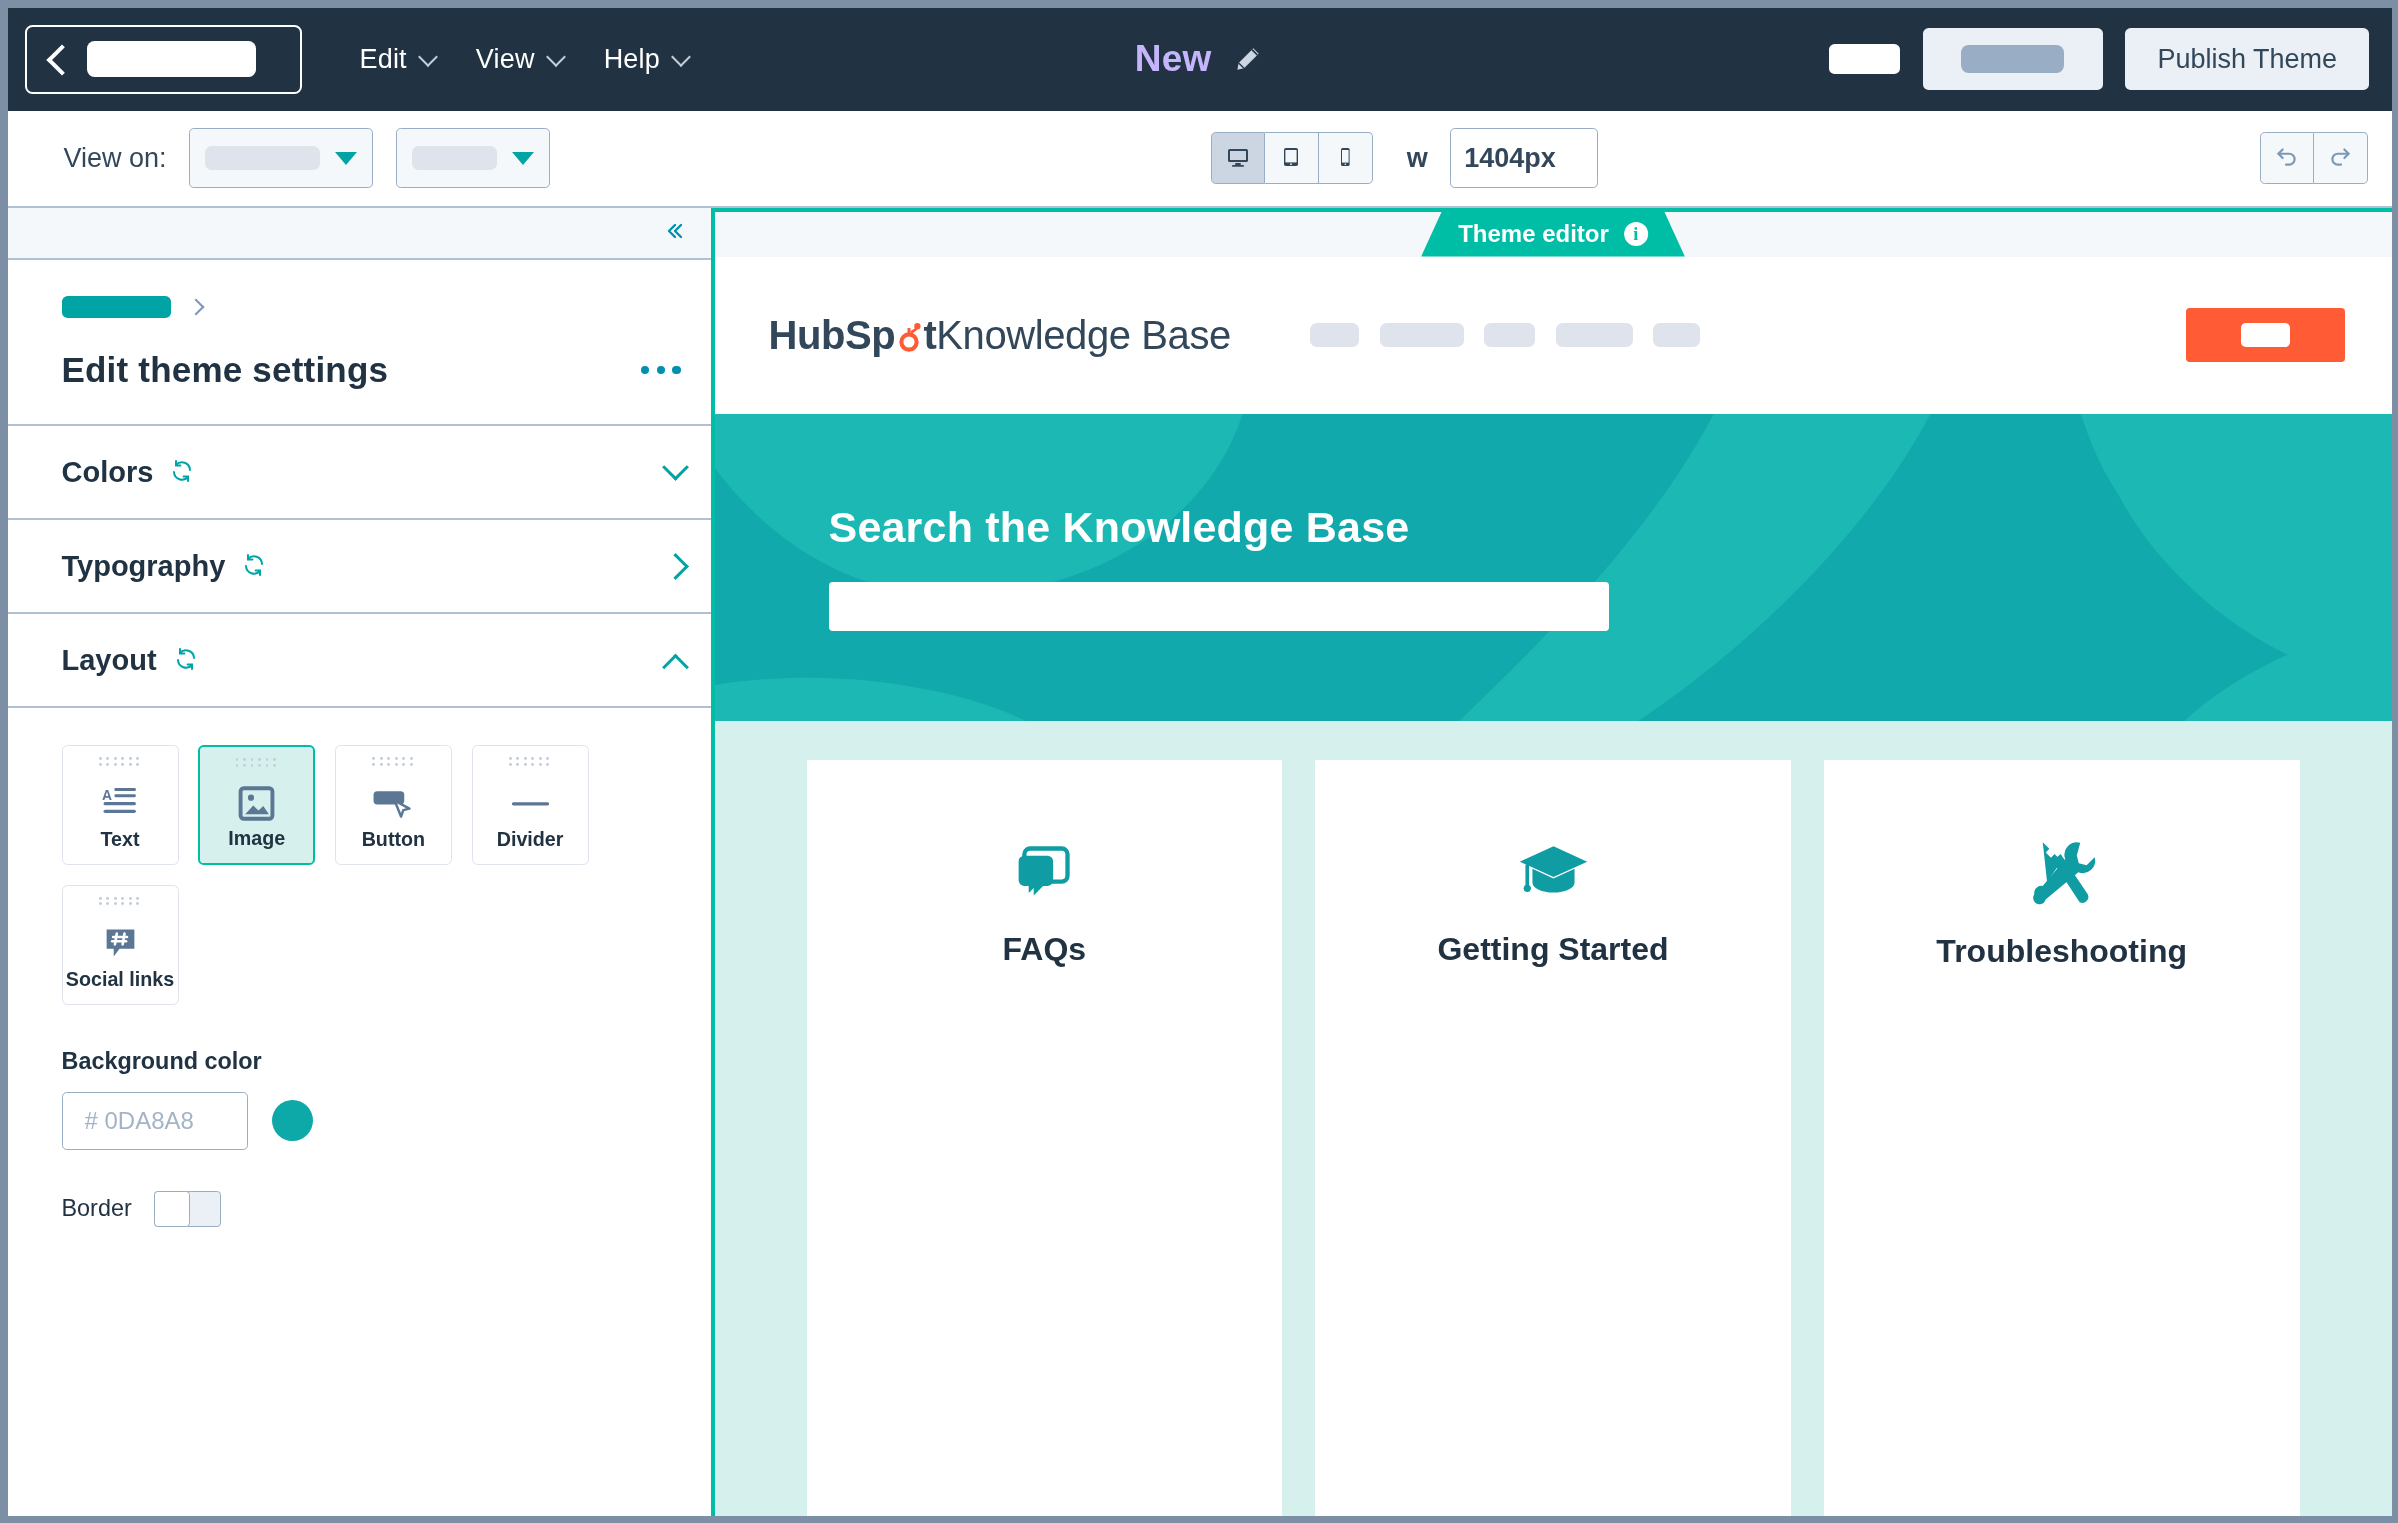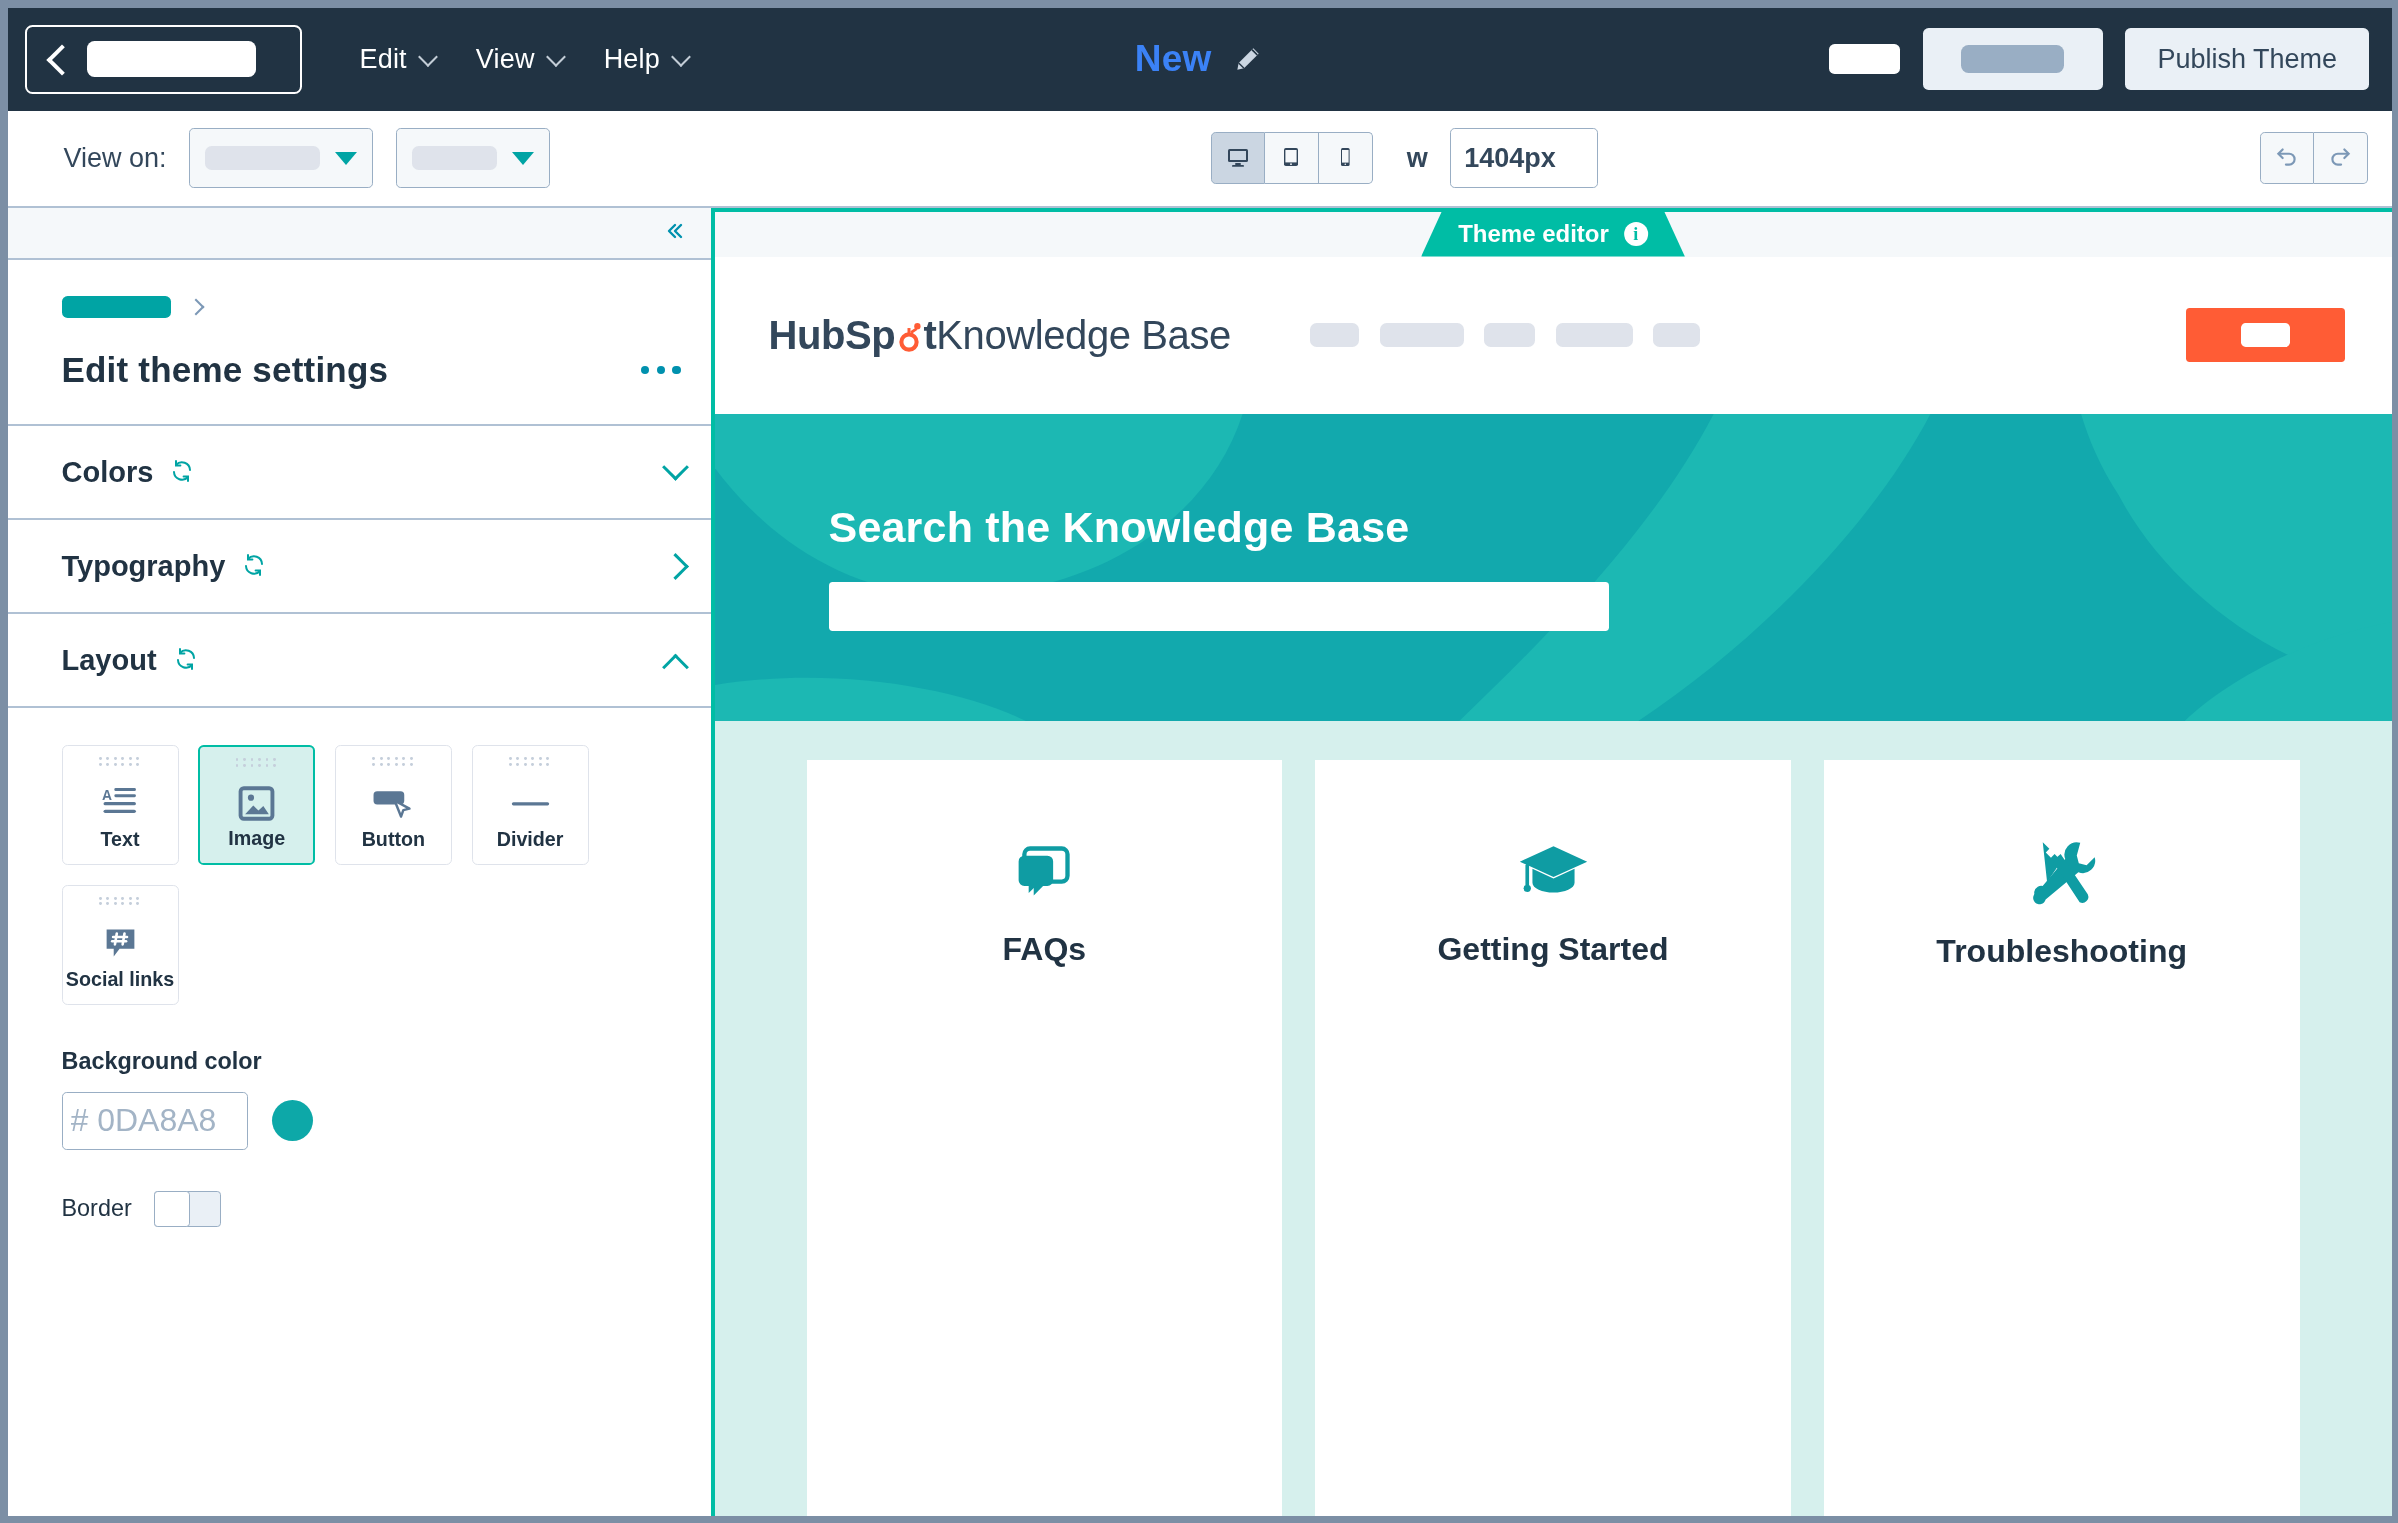--- a/index.html
+++ b/index.html
@@ -55,21 +55,21 @@
     width: 14px; height: 14px; display: inline-block;
     border-right: 2.8px solid #c3cdd7; border-bottom: 2.8px solid #c3cdd7;
     transform: rotate(45deg) translateY(-2.8px);
   }
 
   .doc-title-wrap {
     position: absolute; left: 0; right: 0; top: 0; bottom: 0;
     display: flex; align-items: center; justify-content: center;
     gap: 20.6px; pointer-events: none;
   }
-  .doc-title { color: #3b82f6; font-size: 37px; font-weight: bold; letter-spacing: 0.3px; }
+  .doc-title { color: #c4b5fd; font-size: 37px; font-weight: bold; letter-spacing: 0.3px; }
   .pencil-icon { width: 32px; height: 32px; pointer-events: auto; cursor: pointer; }
 
   .topbar-right { margin-left: auto; display: flex; align-items: center; gap: 22.5px; z-index: 2; }
   .tb-redact-sm { width: 71px; height: 30px; border-radius: 5.6px; background: #ffffff; }
   .tb-btn-ghost {
     width: 180px; height: 62px; border-radius: 5.6px;
     background: #eaf0f6; display: flex; align-items: center; justify-content: center;
     cursor: pointer;
   }
   .tb-btn-ghost .redact-inner { width: 103px; height: 28px; border-radius: 7.5px; background: #99aec4; }
@@ -199,22 +199,22 @@
   .module-card.selected { background: #d6f0ed; border: 2.8px solid #00bda5; }
   .drag-dots { display: grid; grid-template-columns: repeat(6, 4.7px); gap: 2.8px; margin-bottom: 13px; }
   .drag-dots i { width: 2.8px; height: 2.8px; border-radius: 50%; background: #c5cfdb; display: block; }
   .mod-icon { flex: 1; display: flex; align-items: center; justify-content: center; }
   .mod-label { font-size: 19.7px; font-weight: bold; color: #213343; padding-bottom: 13px; }
 
   .field-label { font-size: 23.4px; font-weight: bold; color: #213343; margin: 43px 0 17px 0; }
   .color-row { display: flex; align-items: center; gap: 24px; }
   .color-input {
     width: 186px; height: 58px; border: 1.9px solid #99aec4; border-radius: 4.7px;
-    background: #ffffff; padding: 0 8px;
-    font-size: 32px; color: #7c98b6;
+    background: #ffffff; padding: 0 22px;
+    font-size: 24px; color: #7c98b6;
     font-family: "Liberation Sans", sans-serif;
   }
   .color-input::placeholder { color: #a3b4c6; }
   .color-swatch { width: 41px; height: 41px; border-radius: 50%; background: #0da8a8; cursor: pointer; }
 
   .border-row { display: flex; align-items: center; gap: 22.5px; margin-top: 41px; }
   .border-label { font-size: 23.4px; font-weight: normal; color: #213343; }
   .toggle {
     width: 67px; height: 36px; border: 1.9px solid #99aec4; border-radius: 3.7px;
     background: #eaf0f6; position: relative; cursor: pointer;

